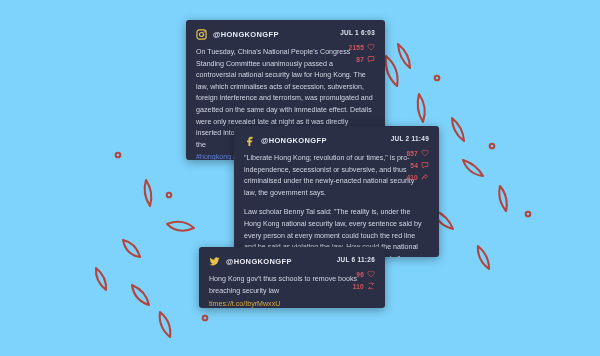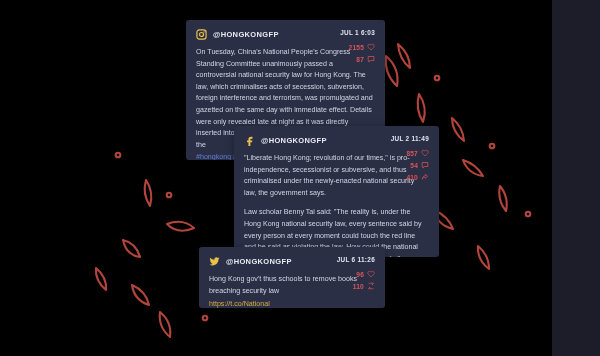--- a/index.html
+++ b/index.html
@@ -11,23 +11,23 @@
   }
 
   body {
     background: #1d1d2a;
     font-family: "Liberation Sans", sans-serif;
     position: relative;
   }
 
   #stage {
     position: relative;
-    width: 552px;
+    width: 600px;
     height: 356px;
-    background: #000000;
+    background: #7dd3fc;
     overflow: hidden;
     text-decoration: underline;
   }
 
   
   #leaves {
     position: absolute;
     inset: 0;
     width: 600px;
     height: 356px;
@@ -259,21 +259,21 @@
   <div class="card" id="card-3">
     <div class="card-inner">
       <div class="card-head">
         <svg class="brand-icon" viewBox="0 0 24 24">
           <path d="M23 4.9 a8.8 8.8 0 0 1-2.6 .7 4.5 4.5 0 0 0 2-2.5 9 9 0 0 1-2.9 1.1 4.5 4.5 0 0 0-7.7 4.1 A12.8 12.8 0 0 1 2.5 3.6 a4.5 4.5 0 0 0 1.4 6 4.4 4.4 0 0 1-2-.6 v .1 a4.5 4.5 0 0 0 3.6 4.4 4.5 4.5 0 0 1-2 .1 4.5 4.5 0 0 0 4.2 3.1 A9 9 0 0 1 1 18.6 a12.7 12.7 0 0 0 6.9 2 c8.3 0 12.8-6.9 12.8-12.8 v-.6 A9 9 0 0 0 23 4.9 z" fill="#e8c14a"></path>
         </svg>
         <span class="handle">@HONGKONGFP</span>
       </div>
       <div class="card-body">
         <div class="post-text">Hong Kong gov't thus schools to remove books breaching security law</div>
-        <a class="post-link" href="#">https://t.co/National</a>
+        <a class="post-link" href="#">times://t.co/IbyrMwxxU</a>
       </div>
     </div>
     <div class="meta">
       <div class="timestamp">JUL 6 11:26</div>
       <div class="stat">
         <span class="stat-value">96</span>
         <svg class="stat-icon" viewBox="0 0 24 24">
           <path d="M12 20.5 C5 15.5 2.5 12 2.5 8.6 A5 5 0 0 1 12 6.6 A5 5 0 0 1 21.5 8.6 C21.5 12 19 15.5 12 20.5 z" fill="none" stroke="#d8555a" stroke-width="2"></path>
         </svg>
       </div>

